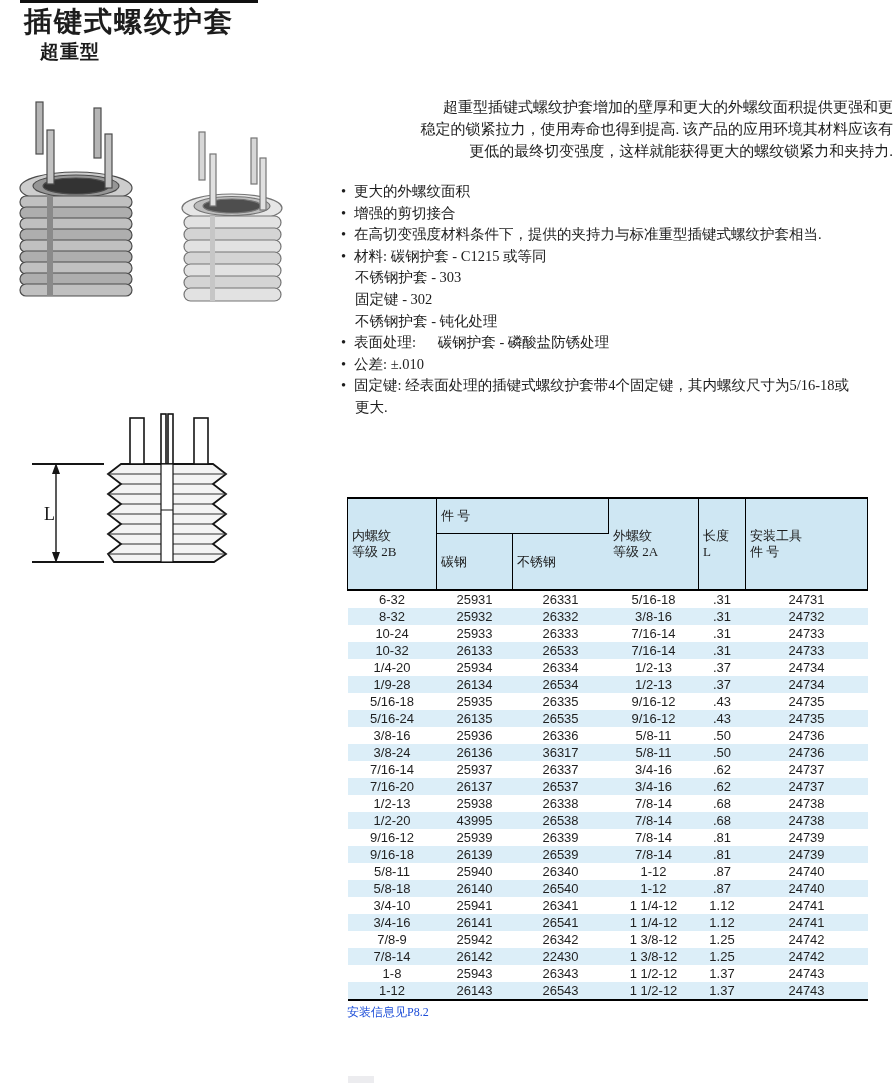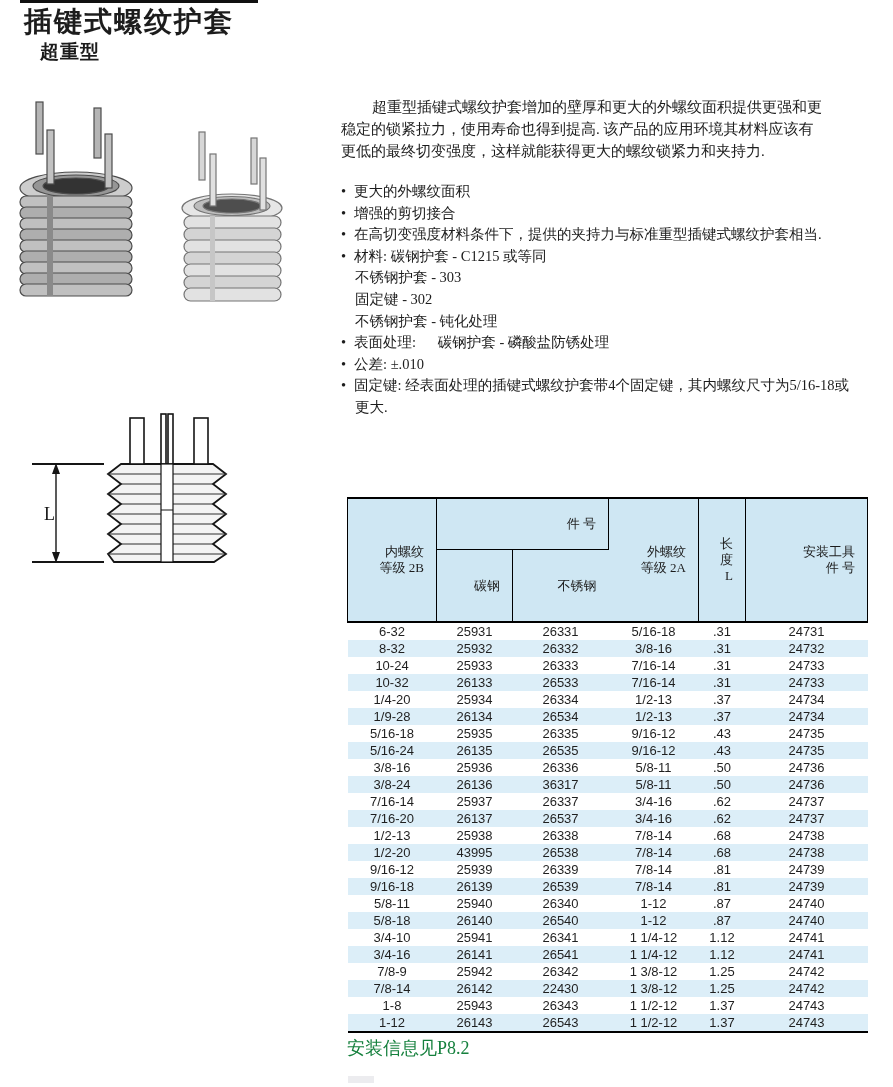--- a/index.html
+++ b/index.html
@@ -18,51 +18,51 @@
   #toprule{left:20px;top:0;width:238px;height:3px;background:#101010;}
   #title{
     left:24px;top:7px;font-family:"Liberation Sans",sans-serif;
     font-weight:bold;font-size:28px;letter-spacing:2px;line-height:30px;
   }
   #subtitle{
     left:40px;top:41px;font-family:"Liberation Sans",sans-serif;
     font-weight:bold;font-size:19px;letter-spacing:1px;line-height:22px;
   }
   #photos{left:14px;top:100px;}
-  #intro{left:341px;top:96px;width:552px;font-size:15px;line-height:22px;}
+  #intro{left:341px;top:96px;width:552px;font-size:15px;line-height:22px;text-align:right;}
   .intro-line{white-space:nowrap;}
   .intro-line.first{text-indent:31px;}
   #features{left:341px;top:181px;width:552px;font-size:14.5px;line-height:21.6px;}
   .feat{white-space:pre-wrap;}
   .feat .dot{display:inline-block;width:7px;margin-right:6px;}
   .feat.sub{padding-left:14px;}
   #drawing{left:22px;top:402px;}
   #tablewrap{left:347px;top:497px;width:522px;}
   table.data{
     border-collapse:collapse;width:520px;table-layout:fixed;
     border-top:2px solid var(--bd);border-bottom:2px solid var(--bd);
   }
   table.data th{
     background:var(--header-bg);font-weight:normal;font-size:13px;
-    line-height:16px;padding:12px;vertical-align:middle;text-align:right;
+    line-height:16px;padding:4px;vertical-align:middle;text-align:left;
     font-family:"Liberation Serif",serif;
   }
   th.gp{height:26px;border-bottom:1px solid var(--bd);
         border-left:1px solid var(--bd);border-right:1px solid var(--bd);}
   th.c1{border-left:1px solid var(--bd);border-right:1px solid var(--bd);border-bottom:2px solid var(--bd);}
   th.c4,th.c5,th.c6{border-right:1px solid var(--bd);border-bottom:2px solid var(--bd);}
   th.sub{height:47px;border-bottom:2px solid var(--bd);}
   th.sub.mid{border-right:1px solid var(--bd);}
   th .l{display:block;}
   tbody td{
     height:17px;text-align:center;padding:0;
     font-family:"Liberation Sans",sans-serif;font-size:13px;color:#1f1f1f;
   }
   tbody tr:nth-child(even){background:var(--alt-bg);}
-  #footnote{margin-top:3px;font-size:18px;color:#15803d;}
+  #footnote{margin-top:3px;font-size:12px;color:#1d4ed8;}
   #artifact{left:348px;top:1076px;width:26px;height:7px;background:#ececef;}
   svg text{font-family:"Liberation Serif",serif;}
 </style>
 </head>
 <body>
 
 <div id="toprule" class="abs"></div>
 
 <div id="title" class="abs">插键式螺纹护套</div>
 <div id="subtitle" class="abs">超重型</div>

